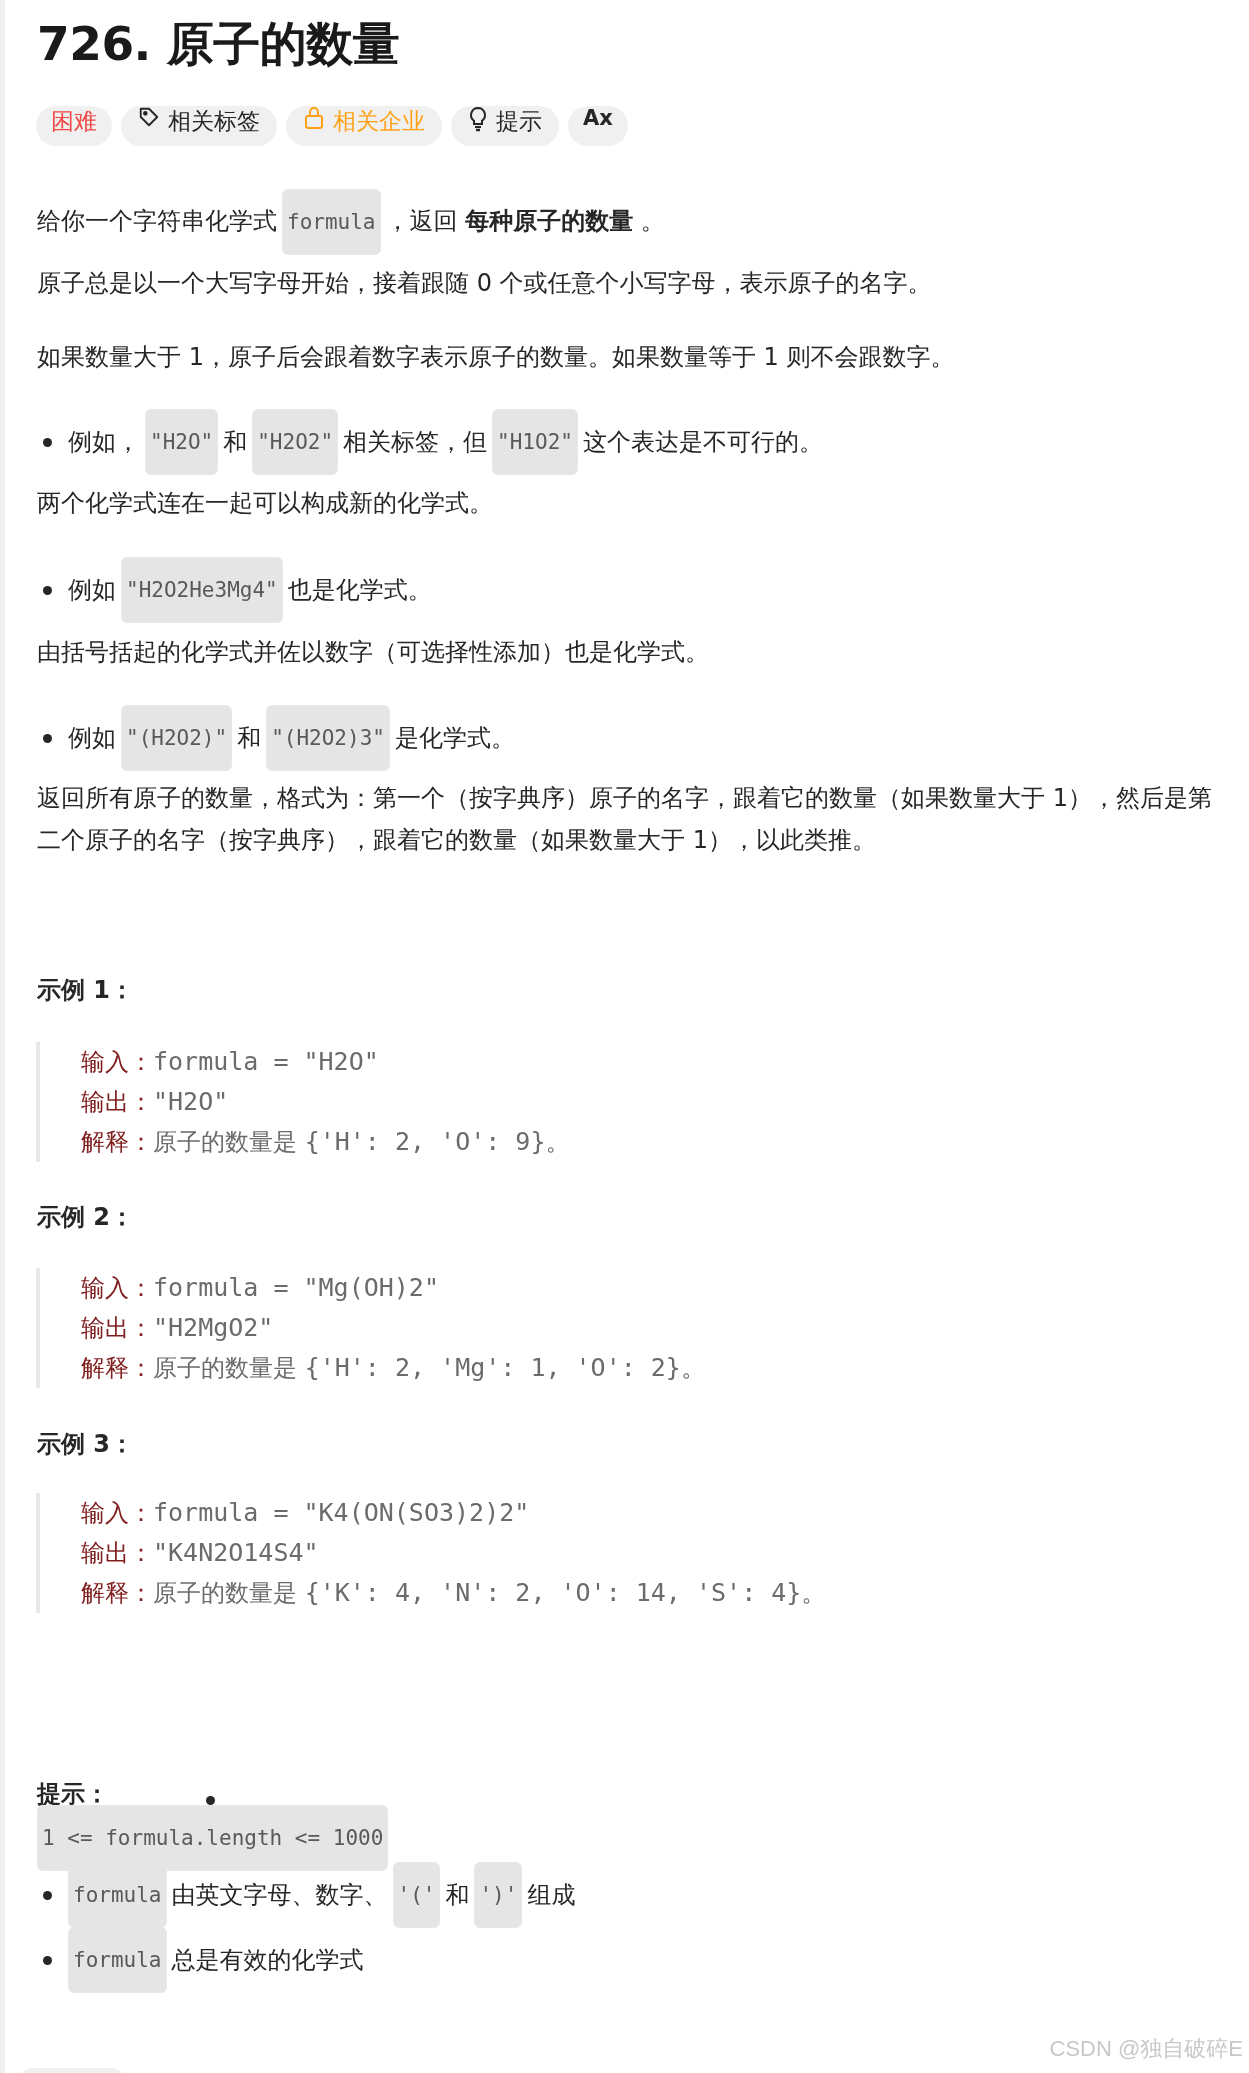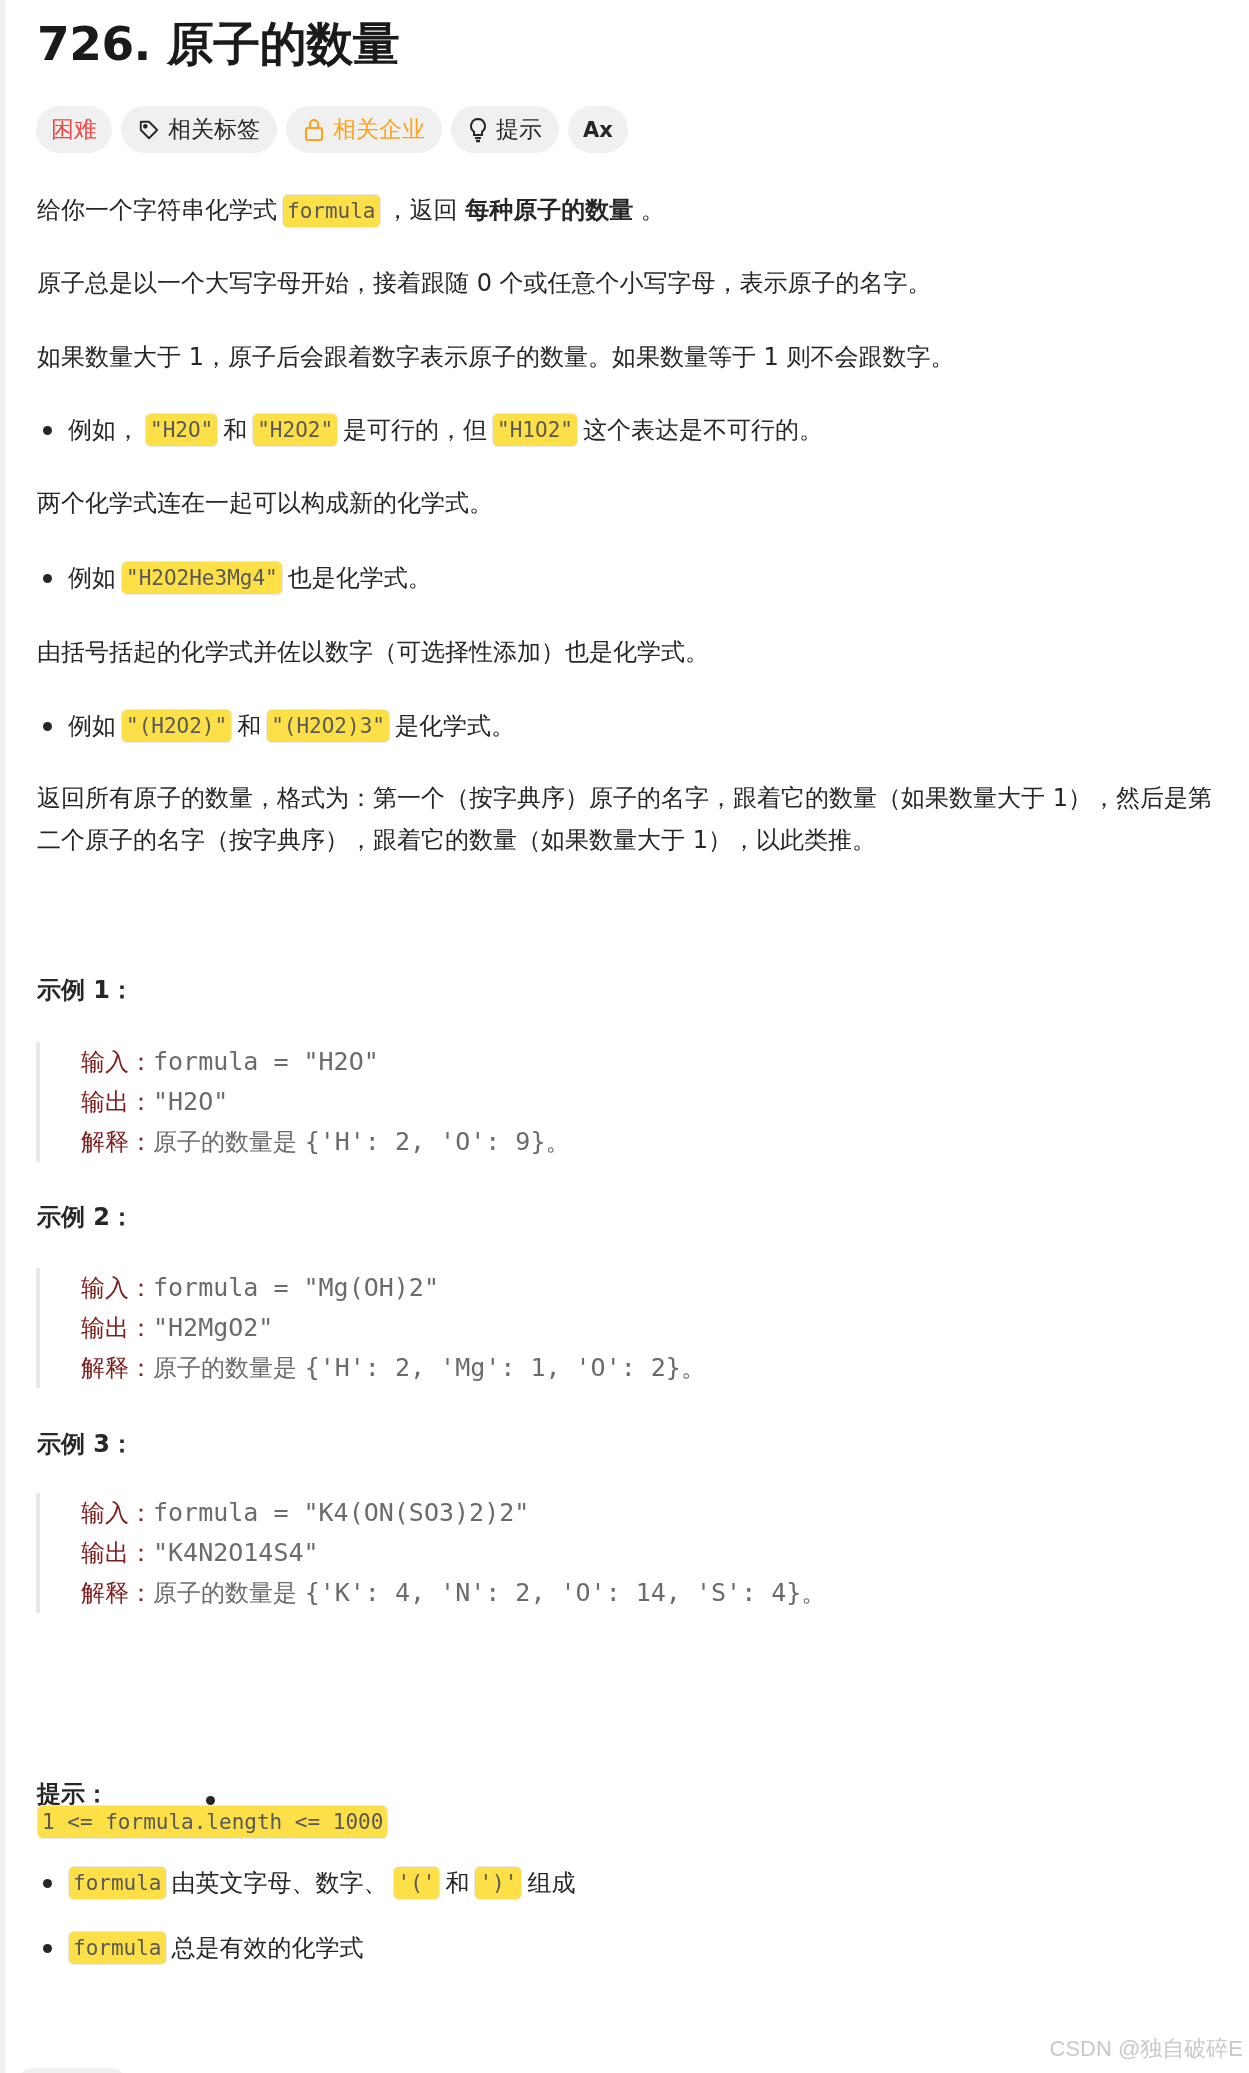--- a/index.html
+++ b/index.html
@@ -5,33 +5,33 @@
   html, body { margin: 0; padding: 0; background: #ffffff; }
   body {
     width: 1249px; height: 2073px; position: relative; overflow: hidden;
     font-family: "DejaVu Sans", "Liberation Sans", sans-serif;
     color: #262626;
   }
   .left-border { position: absolute; left: 0; top: 0; width: 5px; height: 2073px; background: #f0f0f0; }
   .abs { position: absolute; }
   .title { left: 37px; top: 14px; font-size: 47px; font-weight: bold; color: #1a1a1a; line-height: 60px; white-space: nowrap; letter-spacing: -0.5px; }
   .pills { left: 36px; top: 106px; display: flex; gap: 9px; }
-  .pill { height: 47px; border-radius: 24px; background: #f0f0f0; display: flex; align-items: center; gap: 8px; padding: 0 17px; font-size: 23px; color: #262626; box-sizing: border-box; white-space: nowrap; cursor: pointer; }
+  .pill { height: 40px; border-radius: 24px; background: #f0f0f0; display: flex; align-items: flex-start; gap: 8px; padding: 0 17px; font-size: 23px; color: #262626; box-sizing: border-box; white-space: nowrap; cursor: pointer; }
   .pill.difficulty { color: #ef4743; padding: 0 15px; }
   .pill.company { color: #ffa116; }
   .pill.translate { padding: 0 15px; font-weight: 600; font-size: 21px; }
   .pill svg { display: block; }
   .para { left: 37px; font-size: 24px; line-height: 42px; white-space: nowrap; }
   .para.wrap { white-space: normal; width: 1180px; }
   .bullet-row { left: 37px; font-size: 24px; line-height: 42px; white-space: nowrap; display: flex; align-items: center; }
   .dot { width: 9px; height: 9px; border-radius: 50%; background: #262626; margin: 0 16px 0 6px; flex: none; }
   code.chip {
     font-family: "DejaVu Sans Mono", "Liberation Mono", monospace;
-    font-size: 21px; color: #595959; background: #fde047; border: 1.5px solid #e8e8e8;
-    border-radius: 6px; padding: 2px 4px; margin: 0 5px; line-height: 28px; display: inline-block;
+    font-size: 21px; color: #595959; background: #e5e5e5; border: 1.5px solid #e8e8e8;
+    border-radius: 6px; padding: 18px 4px; margin: 0 5px; line-height: 28px; display: inline-block;
   }
   b.strong { font-weight: bold; color: #262626; text-align: center; }
   .heading { left: 37px; font-size: 24px; font-weight: bold; line-height: 34px; color: #262626; white-space: nowrap; }
   .example { left: 36px; width: 1100px; border-left: 4px solid #e8e8e8; padding-left: 33px; box-sizing: border-box; }
   .ex-line { font-size: 24px; line-height: 40px; white-space: nowrap; }
   .ex-label { font-weight: normal; color: #7f1d1d; margin-left: 8px; }
   .ex-val { font-family: "DejaVu Sans Mono", "Liberation Mono", monospace; color: #6b6b6b; font-size: 25px; }
   .ex-cn { color: #6b6b6b; }
   .watermark { right: 6px; top: 2034px; font-size: 22px; color: #c8c8c8; white-space: nowrap; font-family: "Liberation Sans", sans-serif; }
   .bottom-pill { left: 18px; top: 2068px; width: 108px; height: 30px; border-radius: 15px; background: #f0f0f0; }
@@ -86,21 +86,21 @@
 
 <div class="abs para" style="top:262px;">原子总是以一个大写字母开始，接着跟随 0 个或任意个小写字母，表示原子的名字。</div>
 <div class="abs para" style="top:336px;">如果数量大于 1，原子后会跟着数字表示原子的数量。如果数量等于 1 则不会跟数字。</div>
 
 <div class="abs bullet-row" style="top:409px;">
   <span class="dot"></span>
   <span>例如，</span>
     <code class="chip">"H2O"</code>
     <span>和</span>
     <code class="chip">"H2O2"</code>
-    <span>是可行的，但</span>
+    <span>相关标签，但</span>
     <code class="chip">"H1O2"</code>
     <span>这个表达是不可行的。</span>
 </div>
 
 <div class="abs para" style="top:482px;">两个化学式连在一起可以构成新的化学式。</div>
 
 <div class="abs bullet-row" style="top:557px;">
   <span class="dot"></span>
   <span>例如</span>
     <code class="chip">"H2O2He3Mg4"</code>

